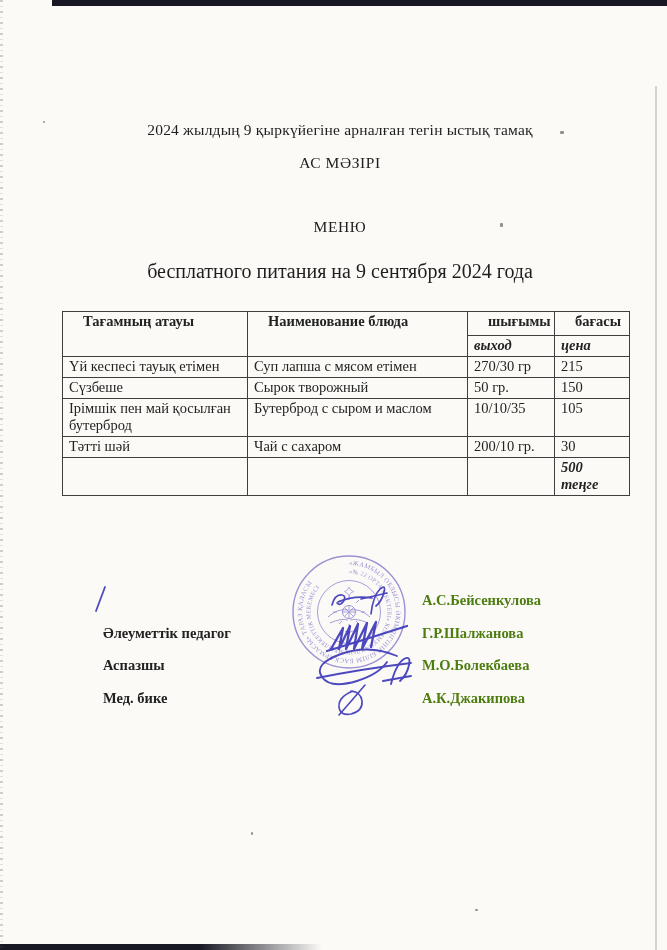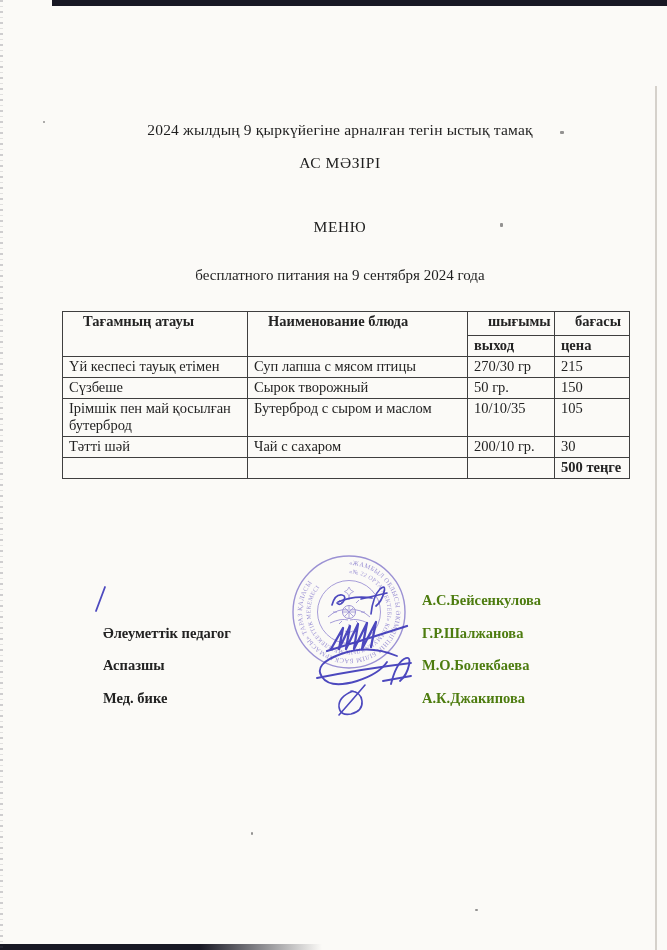--- a/index.html
+++ b/index.html
@@ -16,36 +16,36 @@
     background:linear-gradient(90deg,var(--scan_edge,#181824) 0%,var(--scan_edge,#181824) 62%,rgba(24,24,36,0) 100%);}
   .scan-right-line{position:absolute;left:655px;top:86px;width:2px;height:864px;background:#ccc7bf;opacity:.8;}
   .scan-left-noise{position:absolute;left:0;top:0;width:3px;height:100%;opacity:.45;
     background:repeating-linear-gradient(180deg,rgba(70,70,85,.55) 0 2px,rgba(0,0,0,0) 2px 6px,rgba(90,90,100,.35) 6px 7px,rgba(0,0,0,0) 7px 11px);}
   .speck{position:absolute;background:#5a5a5a;opacity:.65;border-radius:1px;}
   
   .heading{position:absolute;left:20px;width:640px;text-align:center;font-weight:normal;color:#1e1e1e;}
   .h-kk{top:121px;font-size:15.5px;letter-spacing:.2px;}
   .h-menu-kk{top:154px;font-size:15.5px;letter-spacing:.6px;}
   .h-menu-ru{top:218px;font-size:15.5px;letter-spacing:.6px;}
-  .h-sub-ru{top:267px;font-size:15px;}
+  .h-sub-ru{top:260px;font-size:20px;}
   
   table.menu{
     position:absolute;left:62px;top:311px;width:567px;
     border-collapse:collapse;table-layout:fixed;
     font-size:14.5px;color:#232323;
   }
   table.menu col.c1{width:185px;} table.menu col.c2{width:220px;}
   table.menu col.c3{width:87px;}  table.menu col.c4{width:75px;}
   table.menu th,table.menu td{
     border:1.3px solid #3f3f3f;padding:1px 6px 2px 6px;
     text-align:left;vertical-align:top;overflow:hidden;white-space:normal;
   }
   table.menu th{font-weight:bold;}
-  tr.hr1 th{height:20px;padding-left:20px;} tr.hr2 th{height:15px;}
-  tr.r-std td{height:17px;} tr.r-tall td{height:31px;} tr.r-last td{height:15px;}
+  tr.hr1 th{height:20px;padding-left:20px;} tr.hr2 th{height:15px;font-style:italic;}
+  tr.r-std td{height:17px;} tr.r-tall td{height:31px;} tr.r-last td{height:15px;font-style:italic;}
   td.total{font-weight:bold;}
   
   .sig-row{position:absolute;left:0;width:667px;height:24px;}
   .sig-role{position:absolute;left:103px;font-weight:bold;font-size:14.5px;color:#222;white-space:nowrap;}
   .sig-name{position:absolute;left:422px;font-weight:bold;font-size:14.5px;color:#4d7c0f;white-space:nowrap;text-align:center;}
   
   .stamp{position:absolute;left:290px;top:553px;width:118px;height:118px;color:var(--stamp_violet,#8e83cf);opacity:.88;}
   .ink{position:absolute;inset:0;color:var(--ink_blue,#3a35b8);pointer-events:none;}
 </style>
 </head>
@@ -81,21 +81,21 @@
         <th rowspan="2">Наименование блюда</th>
         <th>шығымы</th>
         <th>бағасы</th>
       </tr>
       <tr class="hr2">
         <th>выход</th>
         <th>цена</th>
       </tr>
       <tr class="r-std">
         <td>Үй кеспесі тауық етімен</td>
-        <td>Суп лапша с мясом птицы</td>
+        <td>Суп лапша с мясом етімен</td>
         <td>270/30 гр</td>
         <td>215</td>
       </tr>
       <tr class="r-std">
         <td>Сүзбеше</td>
         <td>Сырок творожный</td>
         <td>50 гр.</td>
         <td>150</td>
       </tr>
       <tr class="r-tall">

